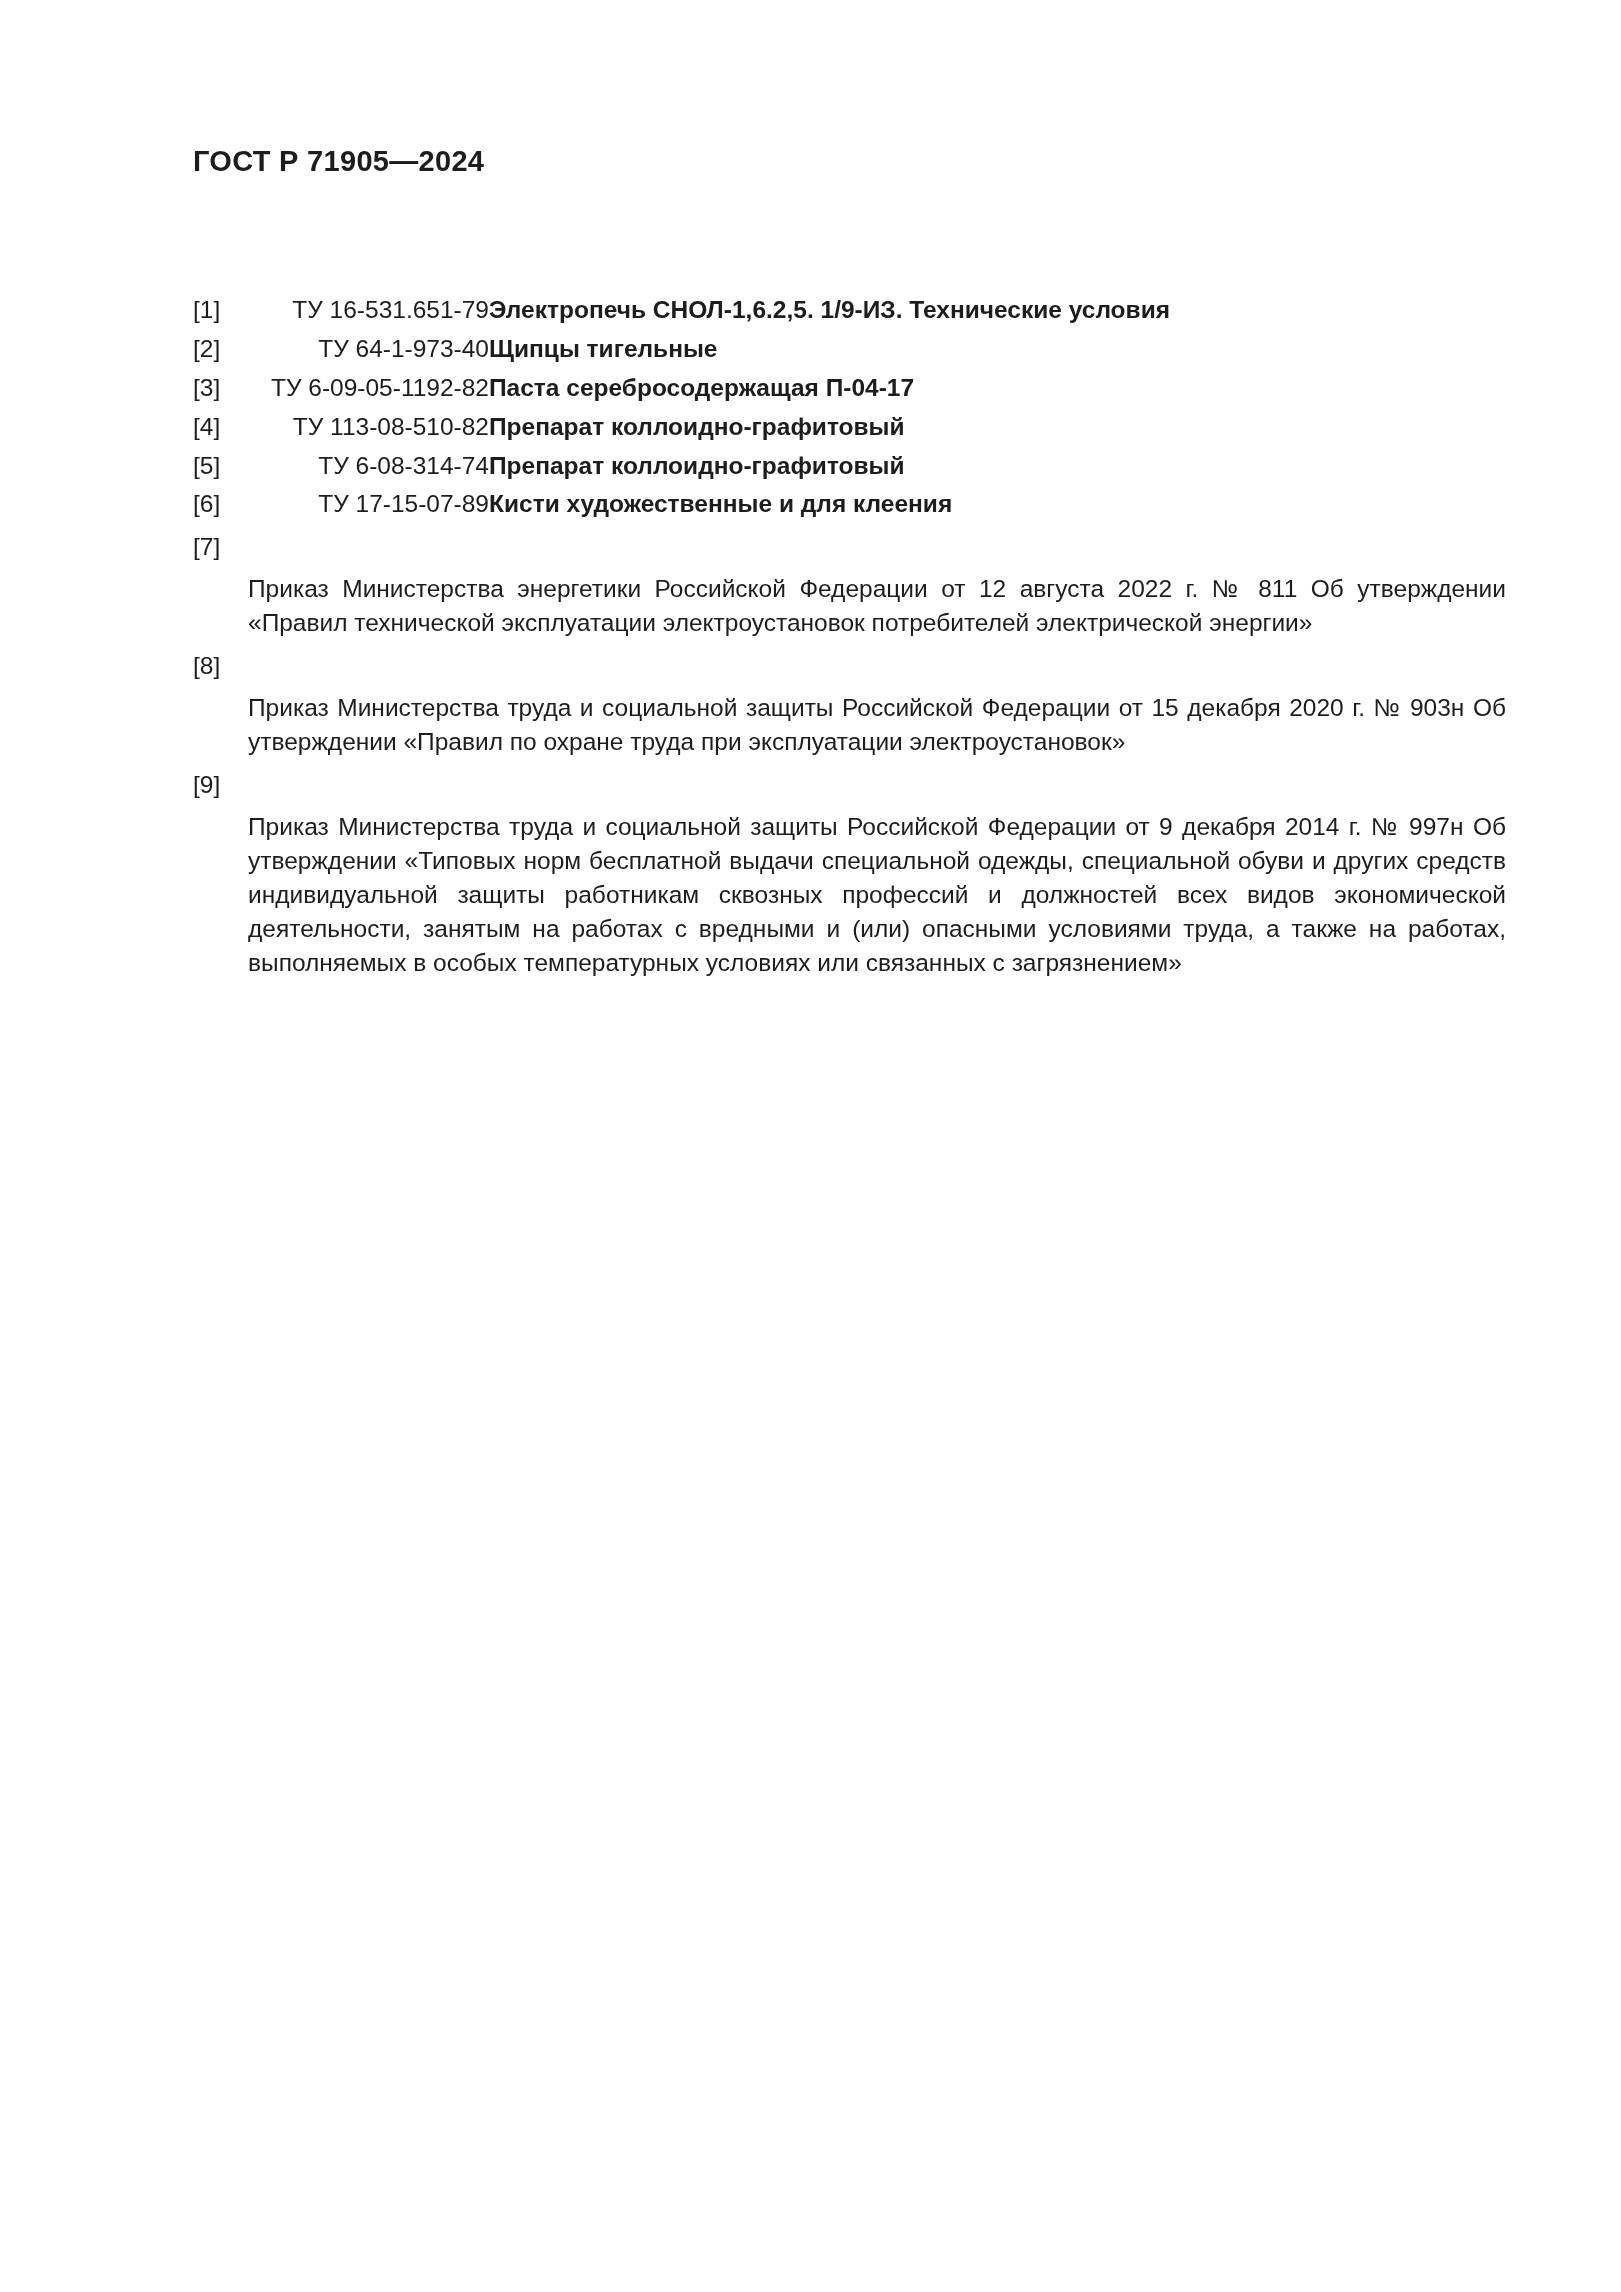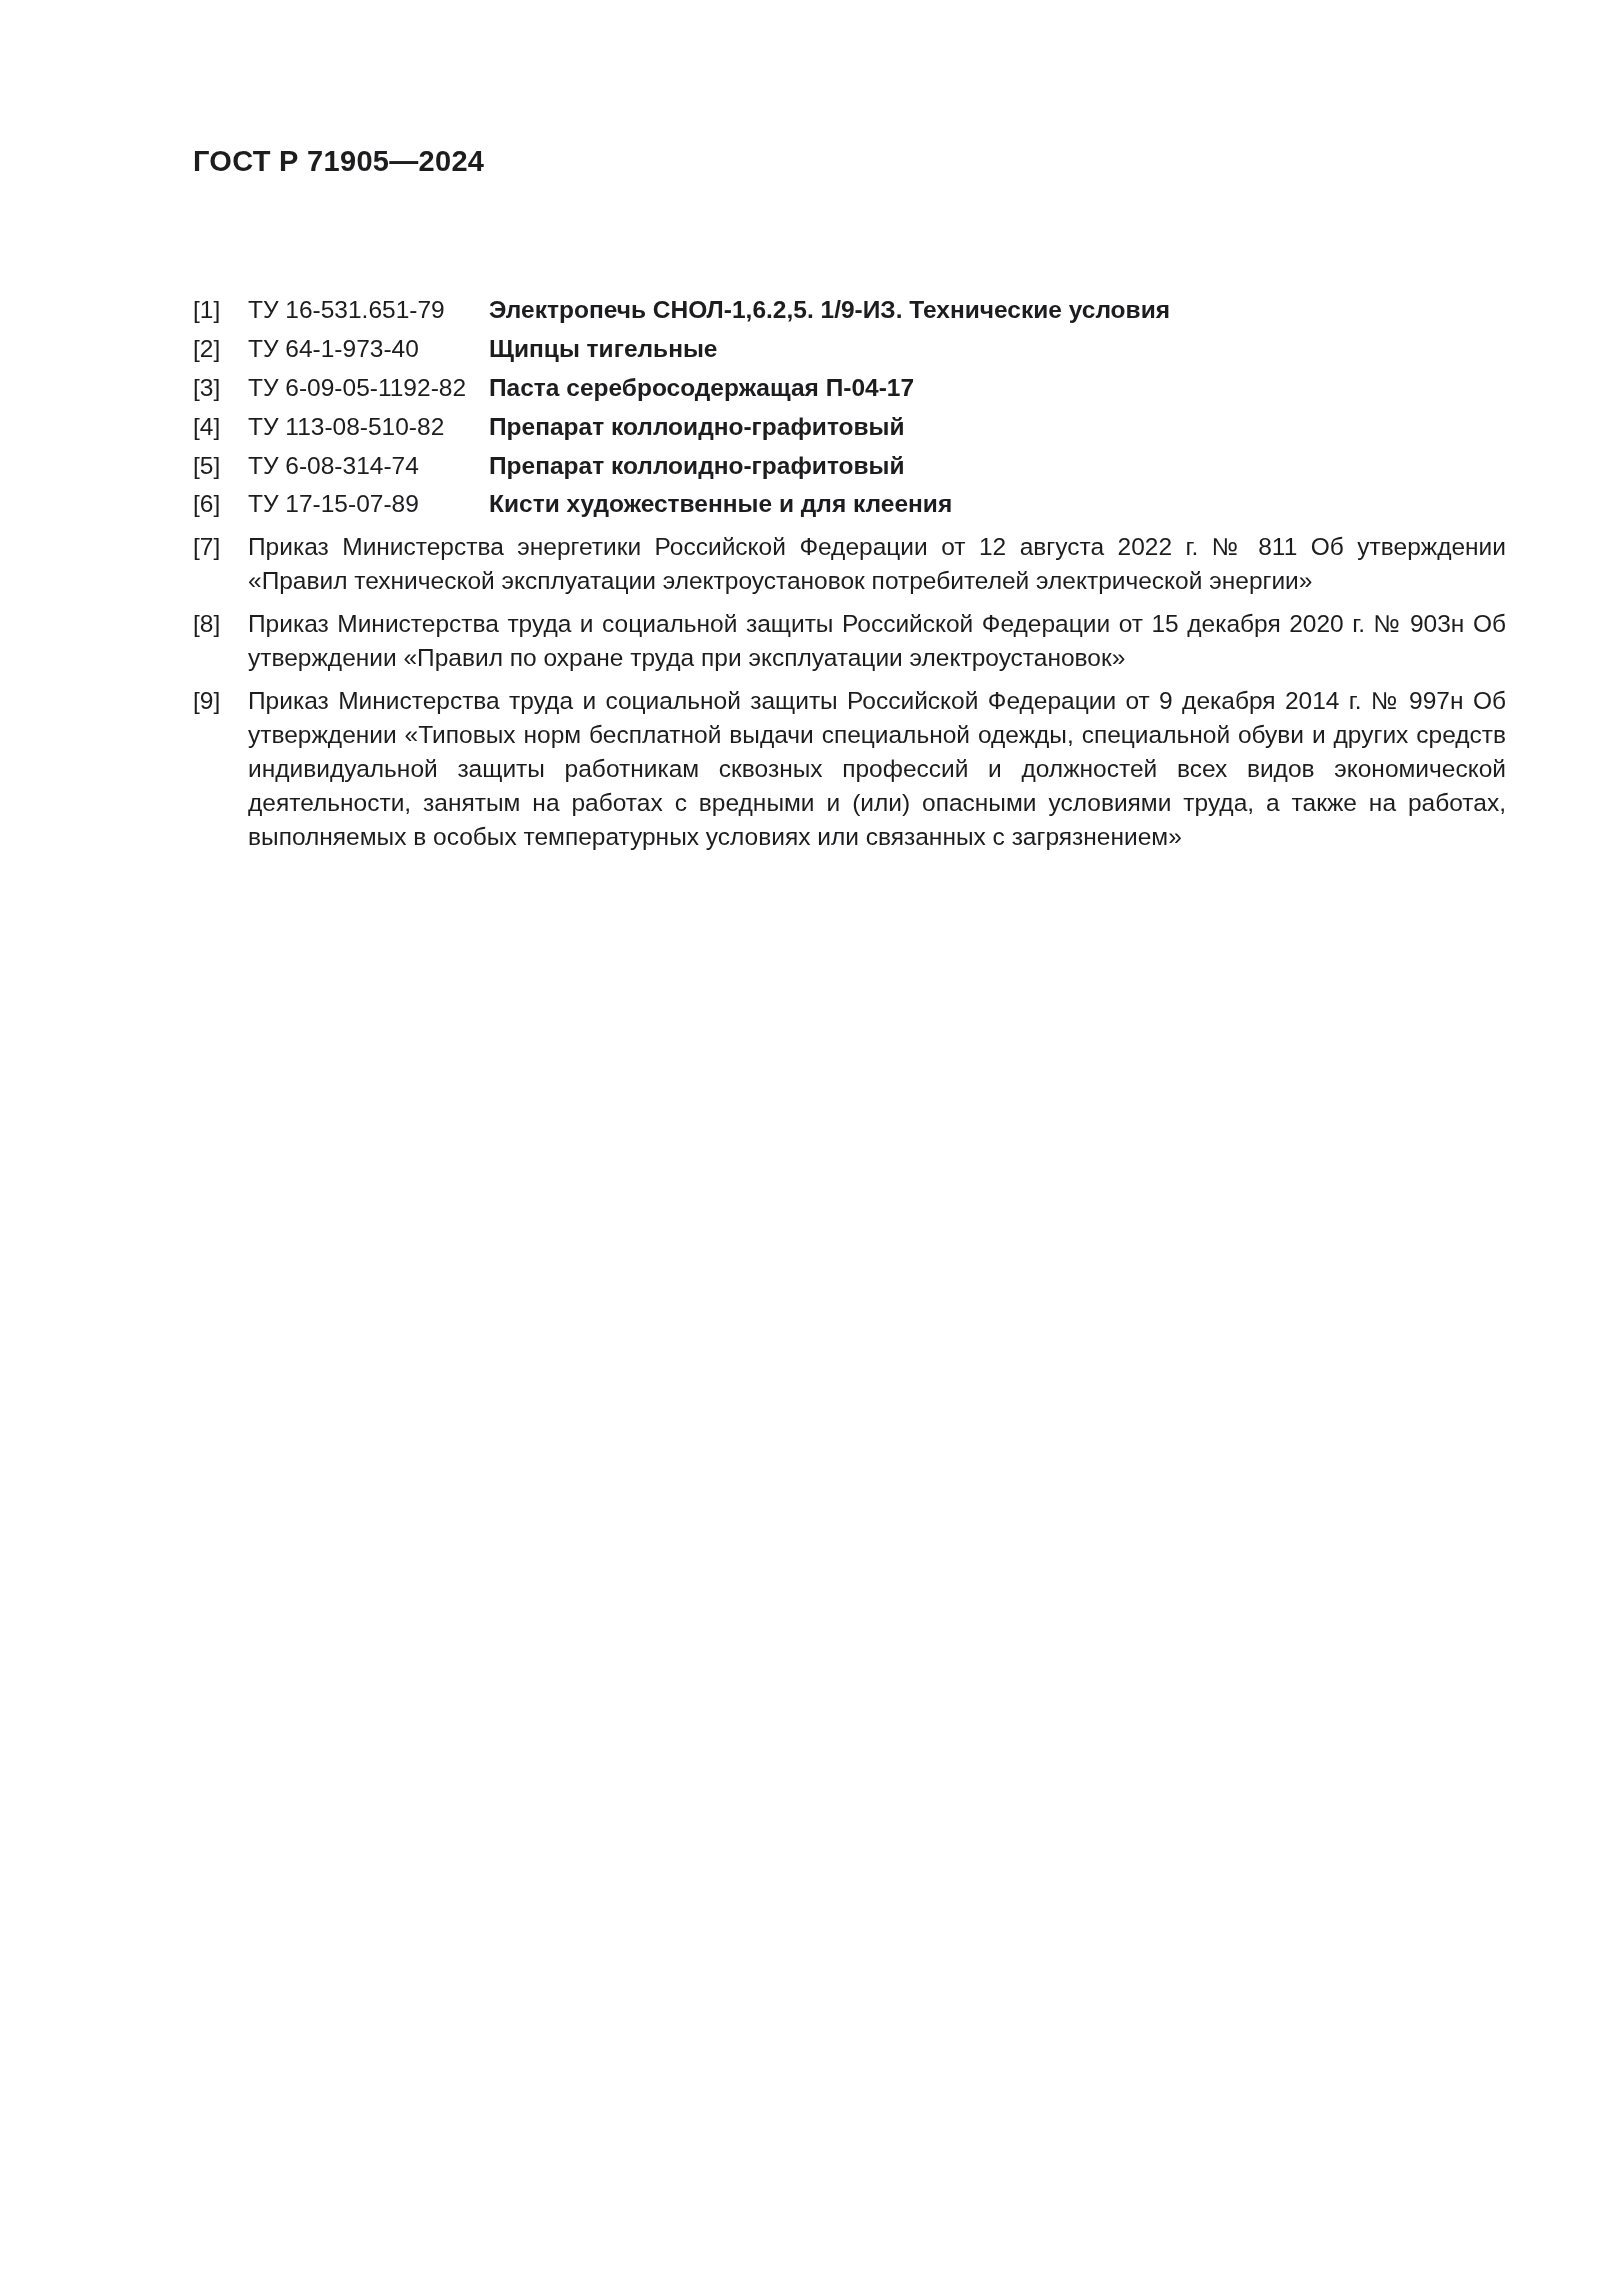--- a/index.html
+++ b/index.html
@@ -49,28 +49,30 @@
   }
   .ref-row.para {
     margin-top: 8.8px;
     margin-bottom: 8.8px;
   }
   .ref-label {
     flex: 0 0 55px;
   }
   .ref-desig {
     flex: 0 0 241px;
+    text-align: right;
   }
   .ref-text {
     flex: 1;
     font-weight: bold;
   }
   .ref-para {
     flex: 1;
     text-align: justify;
+    margin-top: 42px;
   }
   .pagenum {
     position: absolute;
     left: 193px;
     top: 2056px;
     font-size: 27px;
   }
 </style>
 </head>
 <body>

